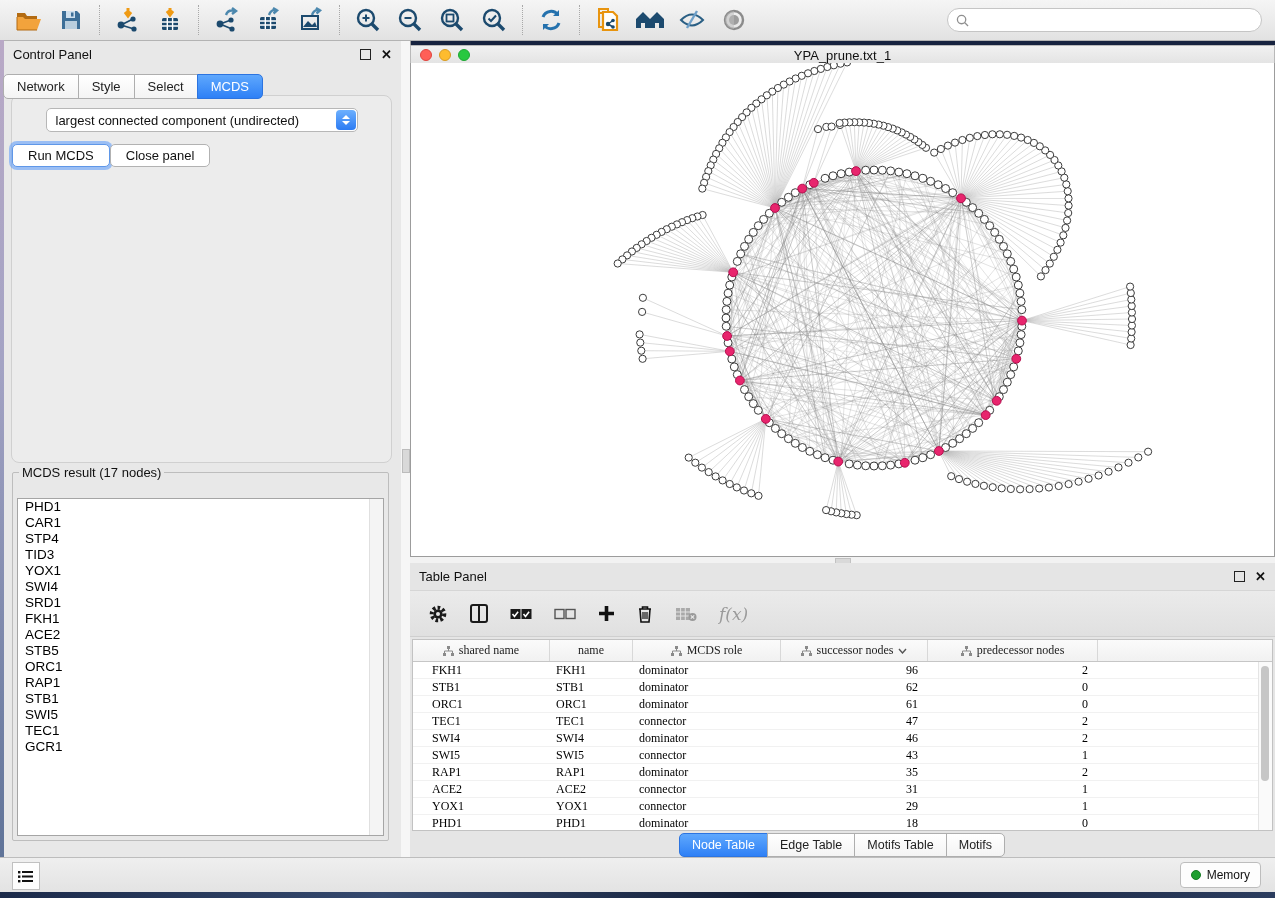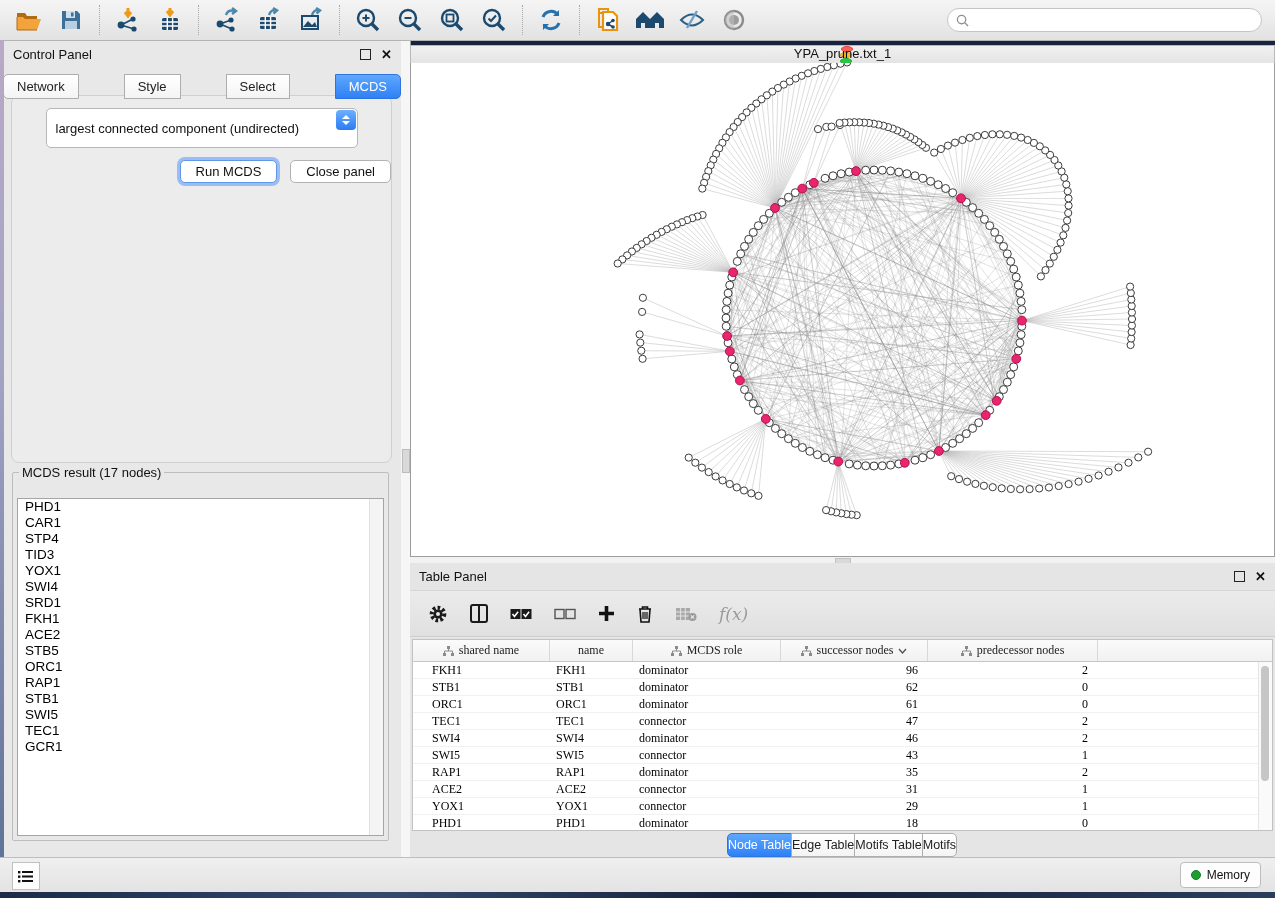--- a/index.html
+++ b/index.html
@@ -17,60 +17,60 @@
   .searchbox{position:absolute;right:13px;top:8px;width:305px;height:22px;background:#fff;
        border:1px solid #c5c5c5;border-radius:12px;display:flex;align-items:center;padding-left:8px;}
   .searchbox input{border:none;outline:none;flex:1;font-size:12px;background:transparent;margin-left:5px;}
 
   
   .cpanel{position:absolute;left:4px;top:41px;width:397px;bottom:40px;background:#e8e8e8;box-sizing:border-box;}
   .panel-head{height:27px;display:flex;align-items:center;padding:0 9px;font-size:13px;color:#111;}
   .panel-head .spacer{flex:1;}
   .float-ic{width:9px;height:9px;border:1.5px solid #222;margin-right:10px;display:inline-block;}
   .close-ic{font-size:13px;font-weight:bold;color:#111;line-height:1;}
-  .seg-row{display:flex;justify-content:space-between;margin-top:6px;position:relative;z-index:2;}
+  .seg-row{display:flex;justify-content:flex-start;margin-top:6px;position:relative;z-index:2;}
   .seg{padding:4px 13px;font-size:13px;color:#222;background:linear-gradient(#ffffff,#f4f4f4);
        border:1px solid #aeaeae;margin-left:-1px;}
   .seg:first-child{border-radius:5px 0 0 5px;}
   .seg:last-child{border-radius:0 5px 5px 0;}
   .seg.active{background:linear-gradient(#5fa8fd,#2e80f6);color:#fff;border-color:#2c74e0;}
   .mcds-box{position:absolute;left:7px;right:9px;top:54px;height:366px;background:#ececec;
        border:1px solid #d0d0d0;border-radius:8px;z-index:1;}
   .crit-label{text-align:center;font-size:13px;color:#111;margin-top:24px;}
-  .mac-select{position:relative;margin:12px auto 0;width:312px;height:40px;background:#fff;
+  .mac-select{position:relative;margin:12px auto 0;width:312px;height:24px;background:#fff;
        border:1px solid #b7b7b7;border-radius:5px;box-sizing:border-box;
        font-size:13px;color:#111;display:flex;align-items:center;padding-left:9px;}
   .stepper{position:absolute;right:1px;top:1px;width:20px;height:20px;border-radius:4px;
        background:linear-gradient(#6db0fe,#2c7bf3);display:flex;flex-direction:column;
        align-items:center;justify-content:center;gap:2px;}
   .stepper i{width:0;height:0;border-left:4px solid transparent;border-right:4px solid transparent;}
   .stepper .up{border-bottom:4px solid #fff;}
   .stepper .dn{border-top:4px solid #fff;}
-  .btn-row{display:flex;justify-content:flex-end;gap:13px;margin-top:12px;}
+  .btn-row{display:flex;justify-content:flex-start;gap:0;margin-top:12px;}
   .mac-btn{background:#fff;border:1px solid #b2b2b2;border-radius:5px;font-size:13px;color:#111;
        padding:3px 15px;font-family:"Liberation Sans",sans-serif;}
   .mac-btn.focused{box-shadow:0 0 0 3px rgba(100,160,250,.6);border-color:#5f97e8;}
   fieldset.result{position:absolute;left:8px;right:12px;top:424px;bottom:17px;margin:0;
        border:1px solid #bdbdbd;border-radius:2px;padding:2px;}
   fieldset.result legend{font-size:13px;color:#111;padding:0 3px;margin-left:4px;}
   .result-list{position:absolute;left:4px;right:4px;top:18px;bottom:4px;background:#fff;
        border:1px solid #a5a5a5;overflow:hidden;}
   .result-scroll{position:absolute;right:0;top:0;bottom:0;width:13px;background:#f4f4f4;border-left:1px solid #e0e0e0;}
   .list-item{font-size:13.5px;color:#000;height:16px;line-height:16px;padding-left:7px;}
 
   
   .vsplit{position:absolute;left:401px;top:41px;width:9px;bottom:40px;background:#f6f6f6;border-right:1px solid #9d9d9d;}
   .vgrip{position:absolute;left:1px;top:408px;width:6px;height:22px;background:#d9d9d9;border:1px solid #bcbcbc;}
   .hsplit{position:absolute;left:410px;right:0;top:557px;height:6px;background:#f2f2f2;}
   .hgrip{position:absolute;left:425px;top:1px;width:14px;height:4px;background:#d9d9d9;border:1px solid #c2c2c2;}
 
   
   .netwin{position:absolute;left:410px;top:45px;right:0;height:512px;}
   .net-title{height:18px;background:linear-gradient(#f1f1f1,#e3e3e3);border:1px solid #b9b9b9;border-bottom:1px solid #c9c9c9;
-       display:flex;align-items:center;position:relative;flex-direction:column;}
+       display:flex;align-items:center;position:relative;}
   .tl{width:12px;height:12px;border-radius:50%;margin-left:7px;}
   .tl.red{background:#ff5f57;border:1px solid #e0443e;box-sizing:border-box;margin-left:9px;}
   .tl.yel{background:#febc2e;border:1px solid #d89b22;box-sizing:border-box;}
   .tl.grn{background:#28c840;border:1px solid #1da833;box-sizing:border-box;}
   .net-title .title{position:absolute;left:0;right:0;text-align:center;font-size:13px;color:#111;}
   .net-canvas{position:absolute;left:0;right:0;top:18px;bottom:0;background:#fff;
        border:1px solid #9c9c9c;border-top:none;box-sizing:border-box;overflow:hidden;}
 
   
   .tpanel{position:absolute;left:410px;top:563px;right:0;bottom:40px;background:#e5e5e5;}
@@ -82,21 +82,21 @@
   .thead{display:flex;height:21px;border-bottom:1px solid #c6c6c6;background:linear-gradient(#fbfbfb,#f1f1f1);}
   .th{display:flex;align-items:center;justify-content:center;font-size:12px;color:#222;
       border-right:1px solid #d8d8d8;box-sizing:border-box;gap:5px;}
   .trow{display:flex;height:16px;align-items:center;border-bottom:1px solid #f1f1f1;}
   .td{font-size:12px;color:#000;box-sizing:border-box;white-space:nowrap;overflow:hidden;}
   .td.num{text-align:right;padding-right:10px;}
   .td.txt{padding-left:6px;}
   .grid-scroll{position:absolute;right:0;top:22px;bottom:0;width:13px;background:#fafafa;border-left:1px solid #e4e4e4;}
   .grid-thumb{position:absolute;left:2px;top:4px;width:8px;height:115px;border-radius:5px;background:#c6c6c6;}
   .t-tabs{position:absolute;left:0;right:0;top:270px;display:flex;justify-content:center;}
-  .t-tabs .seg{font-size:12.5px;padding:4px 0;}
+  .t-tabs .seg{font-size:12.5px;padding:4px 12px;}
 
   
   .statusbar{position:absolute;left:0;right:0;bottom:6px;height:34px;background:linear-gradient(#efefef,#e3e3e3);
        border-top:1px solid #bdbdbd;}
   .menu-btn{position:absolute;left:12px;top:4px;width:26px;height:26px;background:#fdfdfd;border:1px solid #c0c0c0;
        display:flex;align-items:center;justify-content:center;}
   .mem-btn{position:absolute;right:14px;top:4px;height:24px;background:#fdfdfd;border:1px solid #bdbdbd;border-radius:4px;
        display:flex;align-items:center;gap:6px;padding:0 10px;font-size:12px;color:#111;}
   .mem-dot{width:10px;height:10px;border-radius:50%;background:#1d9e2f;border:1px solid #157c24;box-sizing:border-box;}
 </style>

